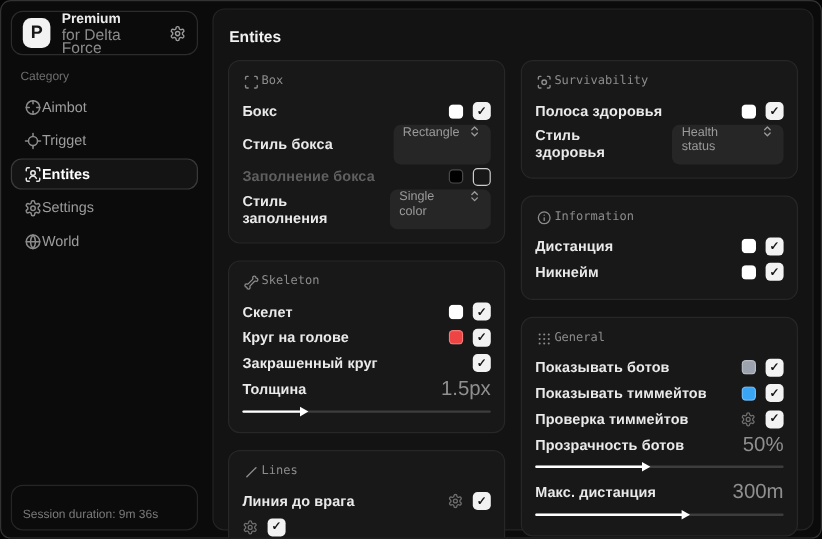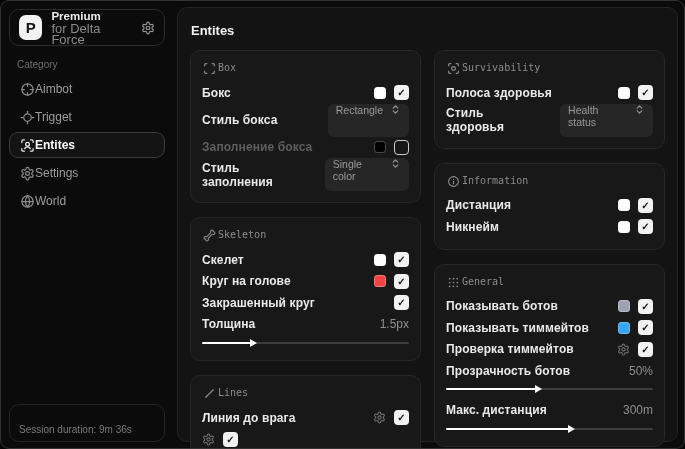--- a/index.html
+++ b/index.html
@@ -57,21 +57,21 @@
   .checkbox {
     width:15px; height:15px; border-radius:4px; background:#f2f2f2; color:#141414;
     font-size:10px; font-weight:bold; display:flex; align-items:center; justify-content:center; cursor:pointer;
   }
   .checkbox:empty { background:transparent; border:1.5px solid #cdcdcd; }
   .dropdown {
     display:flex; align-items:flex-start; gap:7px; background:#262626; border-radius:6px;
     height:33px; padding:0 8px; color:#9a9a9a; font-size:10.5px; cursor:pointer;margin-left:18px;
   }
   .dropdown .icon { display:flex; color:#9a9a9a; }
-  .value { font-size:12px; color:#8f8f8f; }
+  .value { font-size:17px; color:#8f8f8f; }
   .row-gear { display:flex; color:#6f6f6f; cursor:pointer; }
   .slider { position:relative; height:9px; margin:3px 0 2px; cursor:pointer; }
   .slider-track { position:absolute; left:0; right:0; top:3.5px; height:2px; background:#3d3d3d; border-radius:2px; }
   .slider-fill { position:absolute; left:0; top:3.5px; height:2px; background:#fff; border-radius:2px; }
   .slider-thumb {
     position:absolute; right:-5px; top:-3px; width:0; height:0;
     border-left:7px solid #fff; border-top:4px solid transparent; border-bottom:4px solid transparent;
   }
   .gap-sm { height:4px; }
   .hidden-defs { position:absolute; width:0; height:0; overflow:hidden; }

